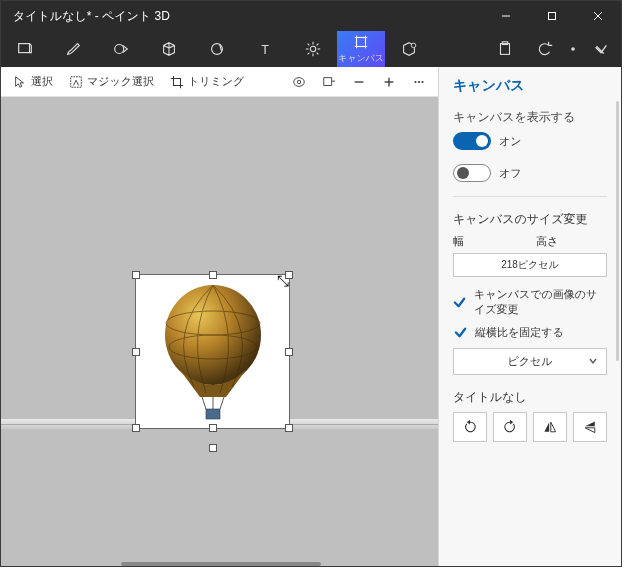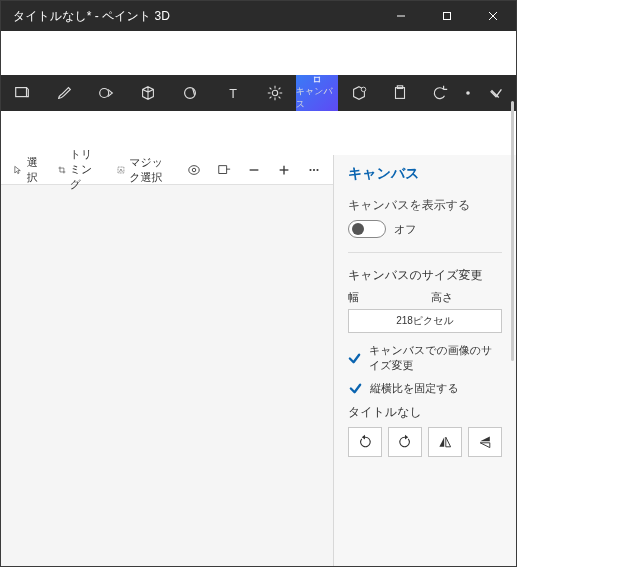--- a/index.html
+++ b/index.html
@@ -1,32 +1,32 @@
 <!DOCTYPE html>
 <html><head>
 <meta charset="utf-8">
 <style>
   * { box-sizing: border-box; margin: 0; padding: 0; font-family: "Yu Gothic UI", "Segoe UI", Meiryo, sans-serif; }
   body { width: 631px; height: 571px; background: #fff; overflow: hidden; }
-  .window { width: 517px; height: 567px; border: 1px solid #3b3b3b; position: relative; display: flex; flex-direction: column; gap: 44px; }
+  .window { width: 622px; height: 567px; border: 1px solid #3b3b3b; position: relative; display: flex; flex-direction: column; }
   .titlebar { height: 30px; background: #2b2b2b; color: #fff; display: flex; align-items: center; justify-content: space-between; font-size: 12px; }
   .titlebar .title { padding-left: 12px; }
   .title-controls { display: flex; height: 100%; }
   .title-controls .ctl { width: 46px; display: flex; align-items: center; justify-content: center; color: #fff; }
   .title-controls .ctl svg { width: 10px; height: 10px; }
   .ribbon { background: #2b2b2b; height: 36px; display: flex; align-items: stretch; }
   .ribbon .tab { width: 48px; display: flex; flex-direction: column; align-items: center; justify-content: center; color: #ddd; position: relative; }
   .ribbon .tab svg { width: 18px; height: 18px; }
   .ribbon .tab.active { background: linear-gradient(135deg,#3a7bf5,#5e4af5); }
   .ribbon .tab .lab { font-size: 9px; margin-top: 1px; }
   .ribbon .spacer { flex: 1; }
   .ribbon .right { display: flex; }
   .ribbon .right .tab { width: 40px; }
   .body { flex: 1; display: flex; background: #f5f5f5; }
-  .canvas-area { flex: 1; display: flex; position: relative; }
+  .canvas-area { flex: 1; display: flex; flex-direction: column; position: relative; }
   .subbar { background: #fff; height: 30px; border-bottom: 1px solid #e0e0e0; display: flex; align-items: center; padding: 0 6px; gap: 4px; }
   .subbar .btn { display: flex; align-items: center; gap: 4px; padding: 0 6px; height: 26px; font-size: 11px; color: #333; }
   .subbar .btn svg { width: 14px; height: 14px; }
   .subbar .sep { flex: 1; }
   .stage { flex: 1; background: #bfbfbf; position: relative; overflow: hidden; }
   .horizon { position: absolute; left: 0; right: 0; top: 322px; height: 10px; background: linear-gradient(#e9e9e9,#c8c8c8); }
   .horizon-line { position: absolute; left:0; right:0; top:327px; height:1px; background:#aaa; }
   .canvas-sel { position: absolute; left: 134px; top: 177px; width: 155px; height: 155px; background: #fff; border: 1px solid #666; }
   .handle { position: absolute; width: 8px; height: 8px; background: #fff; border: 1px solid #555; }
   .h-tl { left:-4px; top:-4px; } .h-tm { left:50%; margin-left:-4px; top:-4px; }
@@ -185,30 +185,30 @@
     <div class="canvas-area">
       <div class="subbar">
         <div class="btn">
             <svg viewBox="0 0 16 16">
               <path d="M3 2 L3 13 L6 10 L8 14 L10 13 L8 9 L12 9 Z" fill="none" stroke="#333" stroke-width="1"></path>
             </svg>
             <span>選択</span>
           </div>
         <div class="btn">
             <svg viewBox="0 0 16 16">
-              <path d="M4 1 V12 H15 M1 4 H12 V15" fill="none" stroke="#333" stroke-width="1.2"></path>
-            </svg>
-            <span>トリミング</span>
-          </div>
-        <div class="btn">
-            <svg viewBox="0 0 16 16">
               <rect x="2" y="2" width="12" height="12" fill="none" stroke="#333" stroke-width="1" stroke-dasharray="2 1"></rect>
               <path d="M5 12 L8 6 L11 12" fill="none" stroke="#333" stroke-width="1"></path>
             </svg>
             <span>マジック選択</span>
+          </div>
+        <div class="btn">
+            <svg viewBox="0 0 16 16">
+              <path d="M4 1 V12 H15 M1 4 H12 V15" fill="none" stroke="#333" stroke-width="1.2"></path>
+            </svg>
+            <span>トリミング</span>
           </div>
         <div class="sep"></div>
         <div class="btn">
             <svg viewBox="0 0 16 16">
               <path d="M2 8 C2 5 5 3 8 3 C11 3 14 5 14 8 C14 11 11 13 8 13 C5 13 2 11 2 8Z" fill="none" stroke="#333" stroke-width="1"></path>
               <circle cx="8" cy="8" r="2" fill="none" stroke="#333"></circle>
             </svg>
           </div>
         <div class="btn">
             <svg viewBox="0 0 16 16">
@@ -274,20 +274,26 @@
           <div class="h-rotate"></div>
         </div>
         <div class="bottom-scroll"></div>
       </div>
     </div>
 
     <div class="sidepanel">
       <h2>キャンバス</h2>
 
       <div class="section-label">キャンバスを表示する</div>
+      <div class="toggle">
+        <div class="switch on">
+            <div class="knob"></div>
+          </div>
+        <span>オン</span>
+      </div>
 
       <div class="toggle">
         <div class="switch off">
             <div class="knob"></div>
           </div>
         <span>オフ</span>
       </div>
 
       <hr class="hr">
 
@@ -310,20 +316,26 @@
       </div>
       <div class="check">
         <span class="box">
             <svg viewBox="0 0 14 14">
               <path d="M2 7 L6 11 L12 3"></path>
             </svg>
           </span>
         <span>縦横比を固定する</span>
       </div>
 
+      <div class="unit-sel">
+        <span>ピクセル</span>
+        <span class="chev"><svg width="10" height="10" viewBox="0 0 10 10">
+              <path d="M2 3 L5 7 L8 3" fill="none" stroke="#555" stroke-width="1.3"></path>
+            </svg></span>
+      </div>
 
       <div class="section-label" style="color:#333">タイトルなし</div>
       <div class="rot-btns">
         <div class="rb">
             <svg viewBox="0 0 20 20">
               <path d="M6 6 A6 6 0 1 0 10 4" fill="none" stroke="#333" stroke-width="1.3"></path>
               <path d="M10 1 L10 7 L6 4 Z" fill="#333"></path>
             </svg>
           </div>
         <div class="rb">

